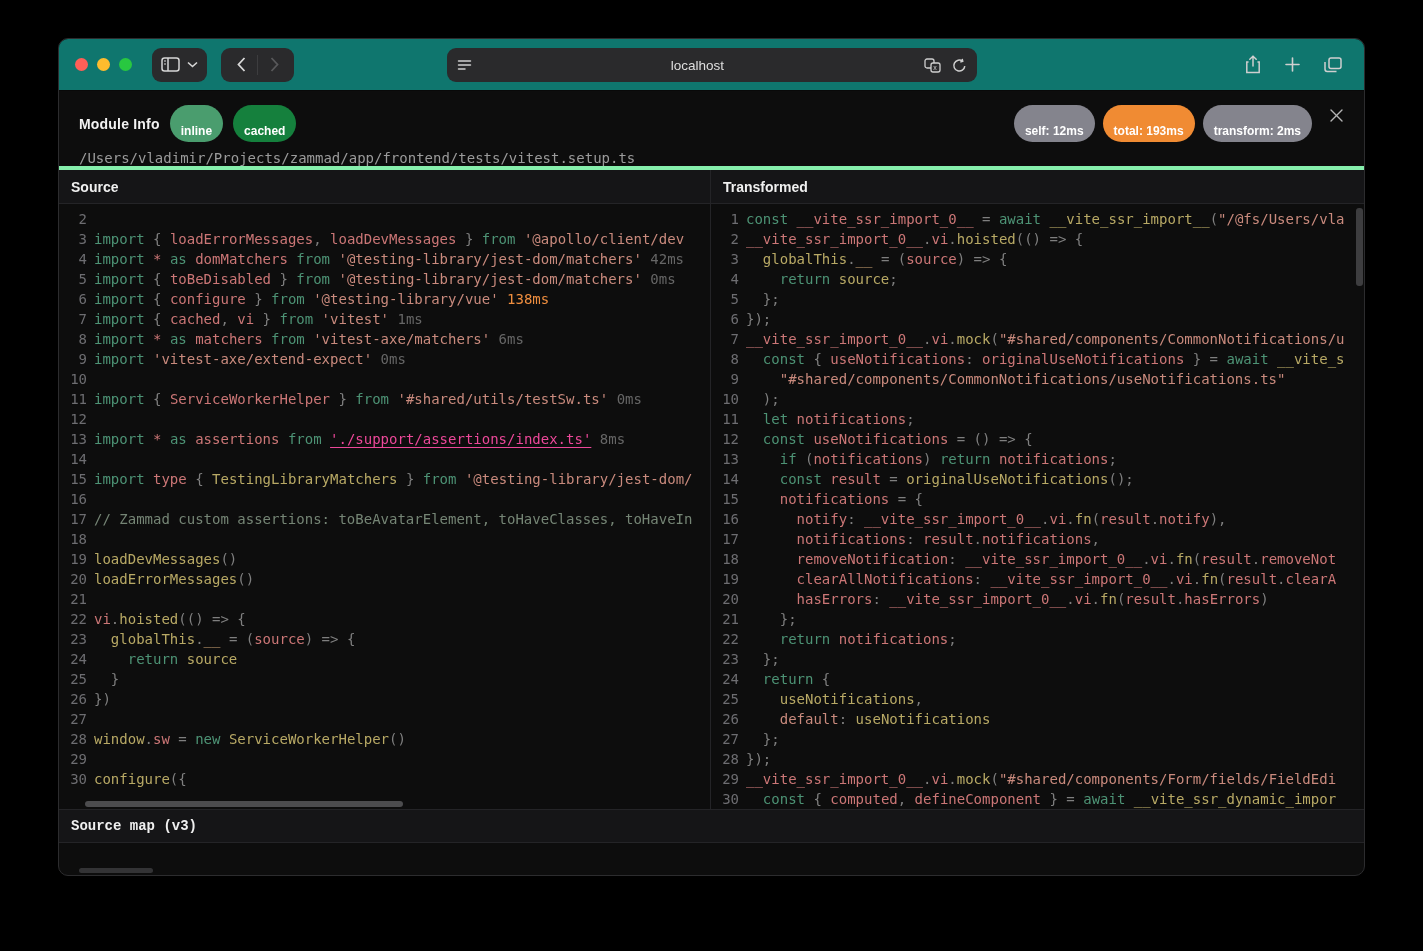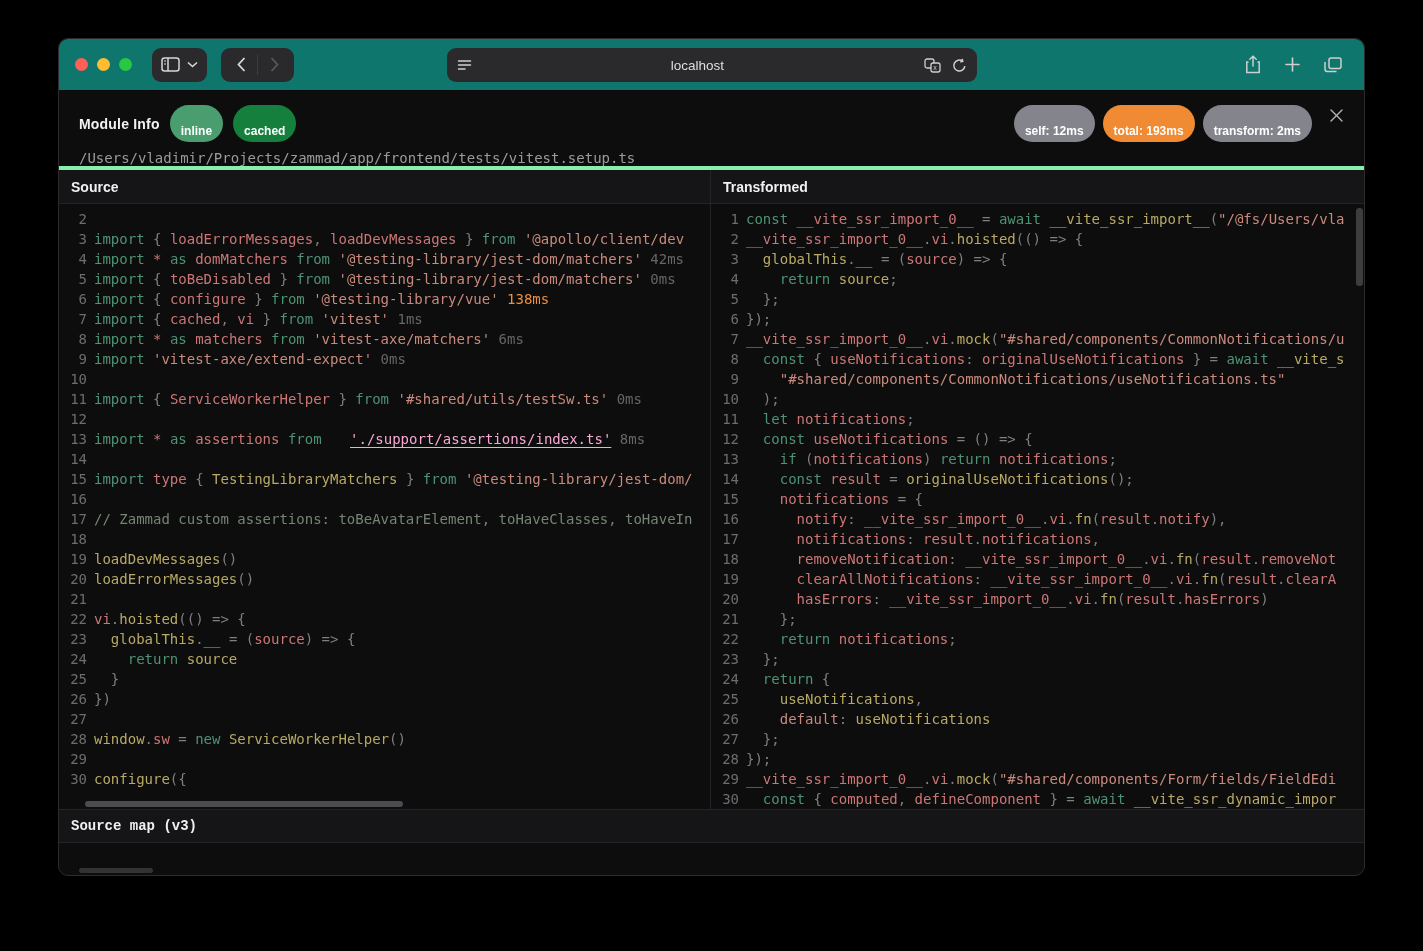--- a/index.html
+++ b/index.html
@@ -51,21 +51,21 @@
                   color:#f0f0f0; font-size:14px; font-weight:700; flex:0 0 auto; }
   .code-area { flex:1; padding-top:5px; position:relative; overflow:hidden;
                font-family:"DejaVu Sans Mono", monospace; font-size:14px; }
   .cl { height:20px; line-height:20px; white-space:pre; }
   .ln { display:inline-block; width:28px; text-align:right; color:#6d6d71; margin-right:7px; }
   .ct span { white-space:pre; }
   .tk-c{color:#758575;} .tk-k{color:#4d9375;} .tk-v{color:#cb7676;}
   .tk-s{color:#c98a7d;} .tk-f{color:#b8a965;} .tk-p{color:#7f7f7f;}
   .tk-t{color:#dbd7ca;} .tk-d{color:#666666;} .tk-o{color:#ef8e3f;}
   .tk-n{color:#bd976a;}
-  .tk-u{color:#f9a8d4; text-decoration:underline; text-underline-offset:3px; cursor:pointer;margin-left:20px;}
+  .tk-u{color:#ec4899; text-decoration:underline; text-underline-offset:3px; cursor:pointer;}
 
   .hscroll { position:absolute; bottom:2px; height:6px; border-radius:3px; background:#4c4c4e; }
   .src-hscroll { left:26px; width:318px; }
   .vscroll { position:absolute; right:1px; top:4px; width:7px; height:78px; border-radius:3px; background:#3d3d3f; }
 
   
   .smap { height:67px; display:flex; flex-direction:column; position:relative; }
   .smap-header { height:34px; background:#151517; border-top:1px solid #242427; border-bottom:1px solid #242427;
                  display:flex; align-items:center; padding:0 12px;
                  color:#f0f0f0; font-size:14px; font-weight:700;font-family:Liberation Mono, monospace; }

